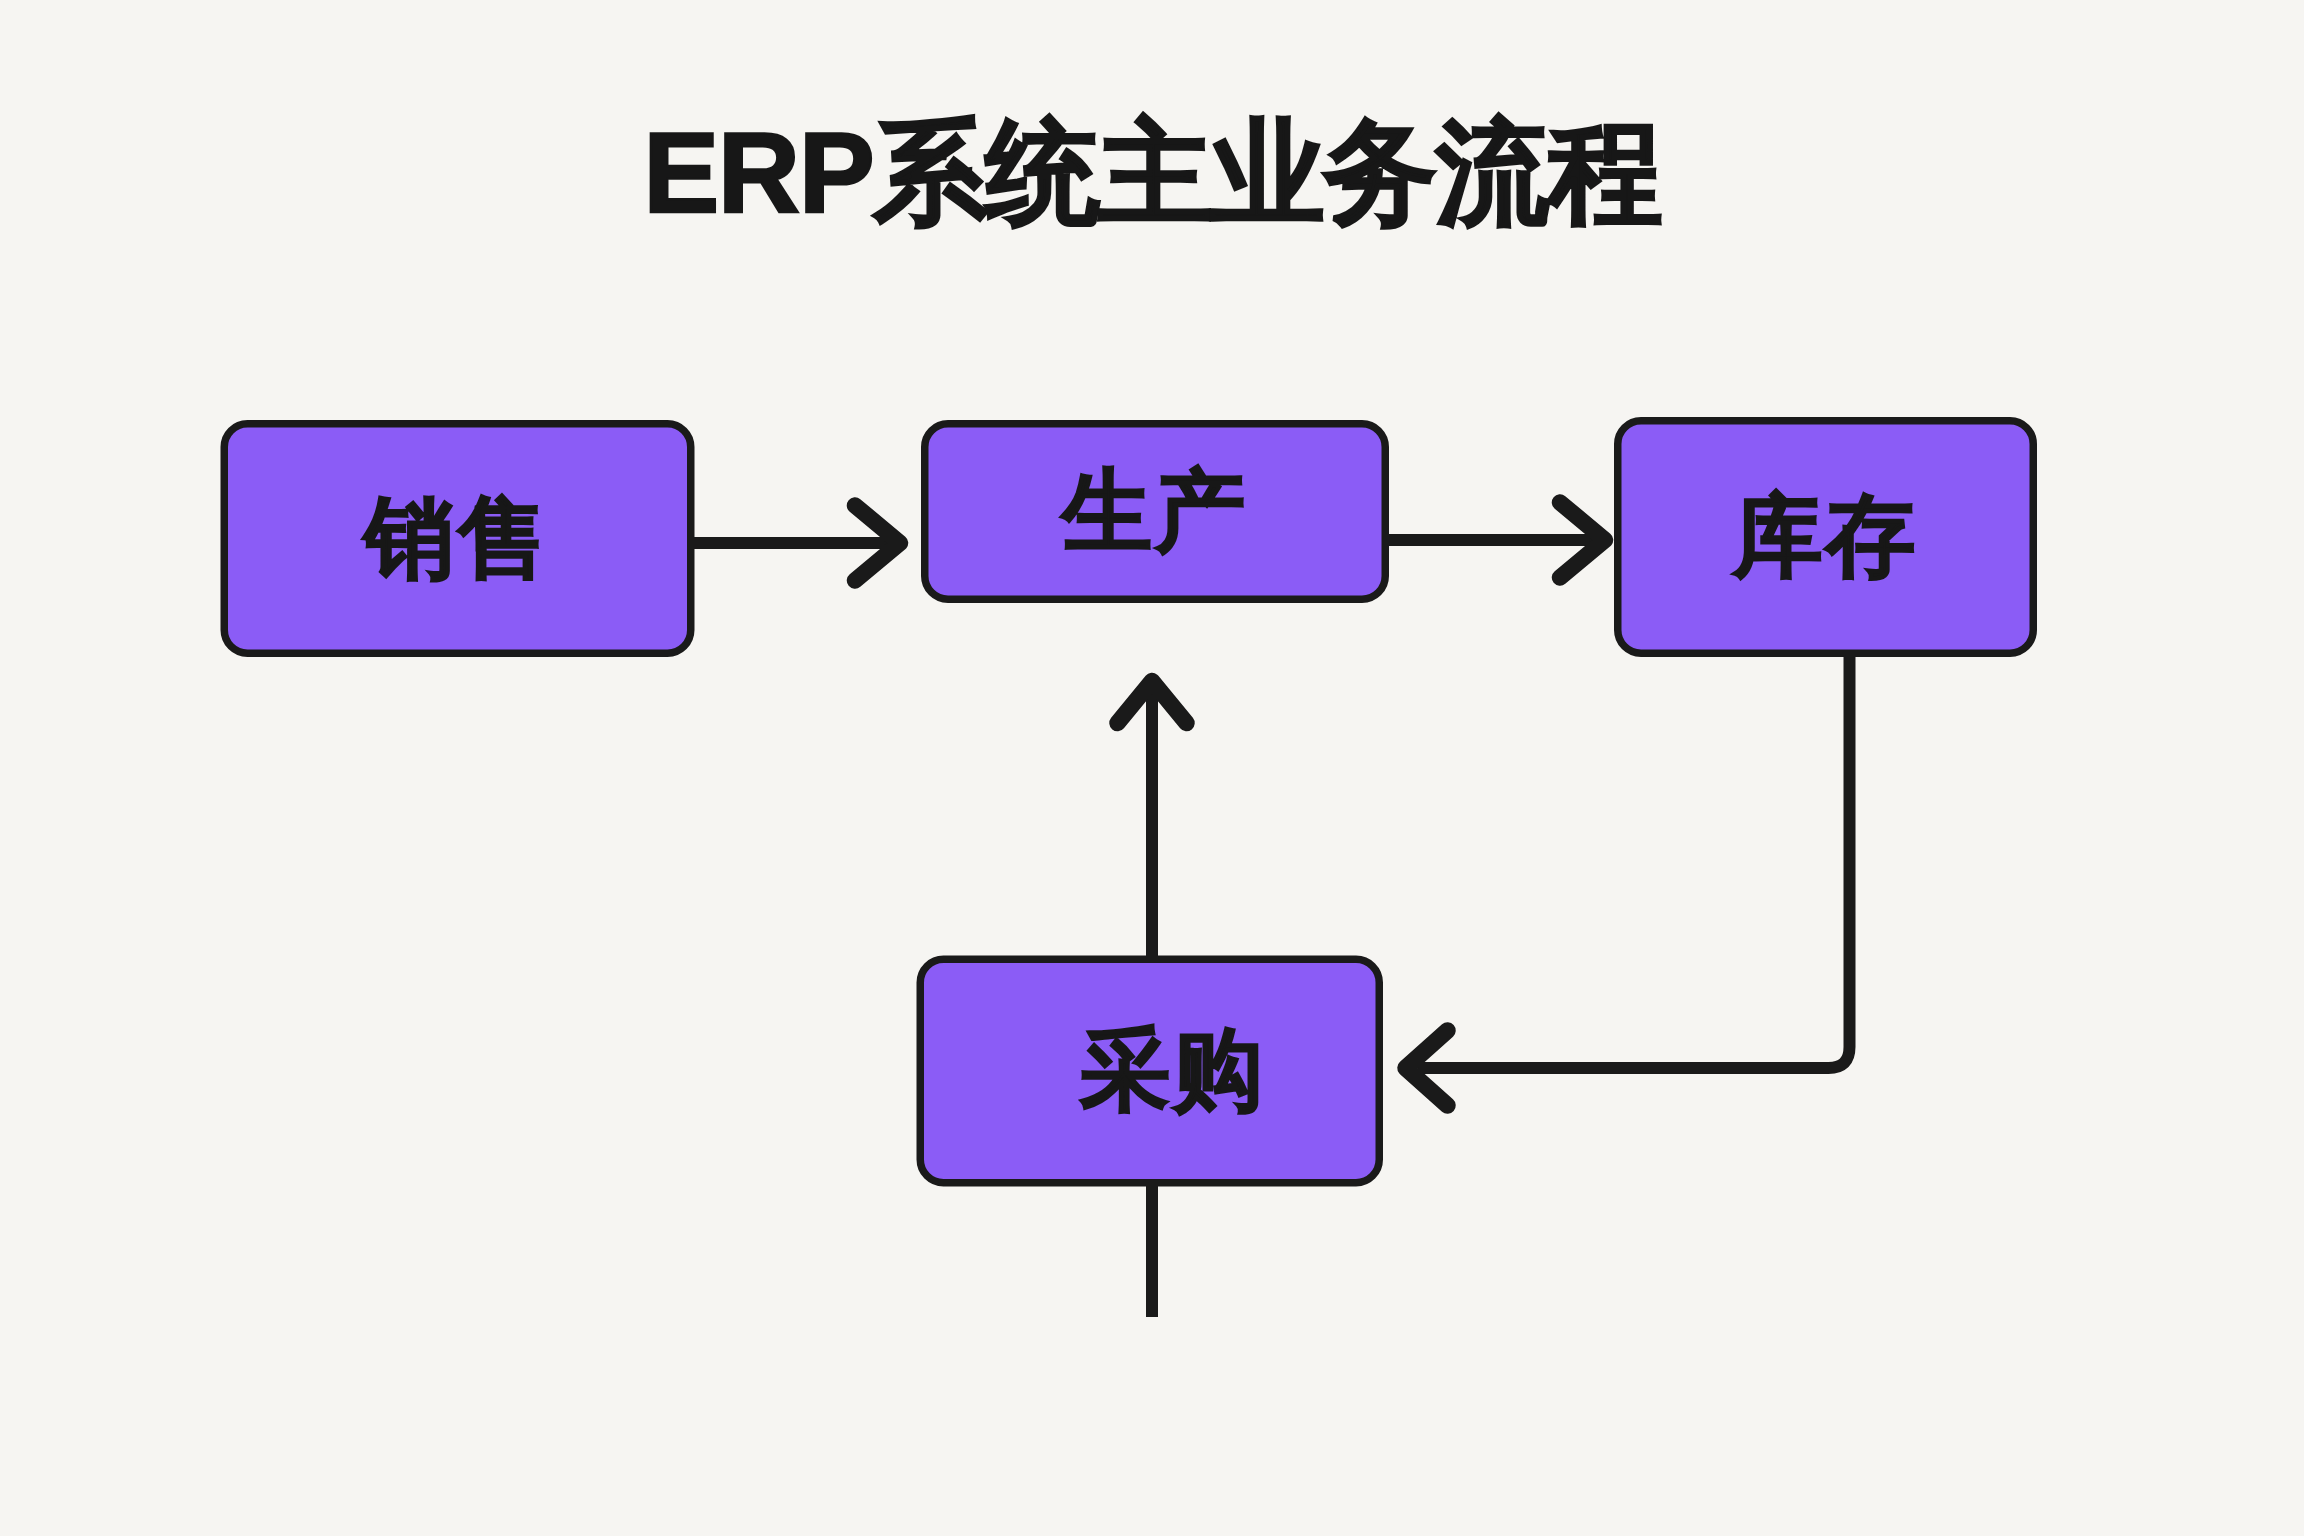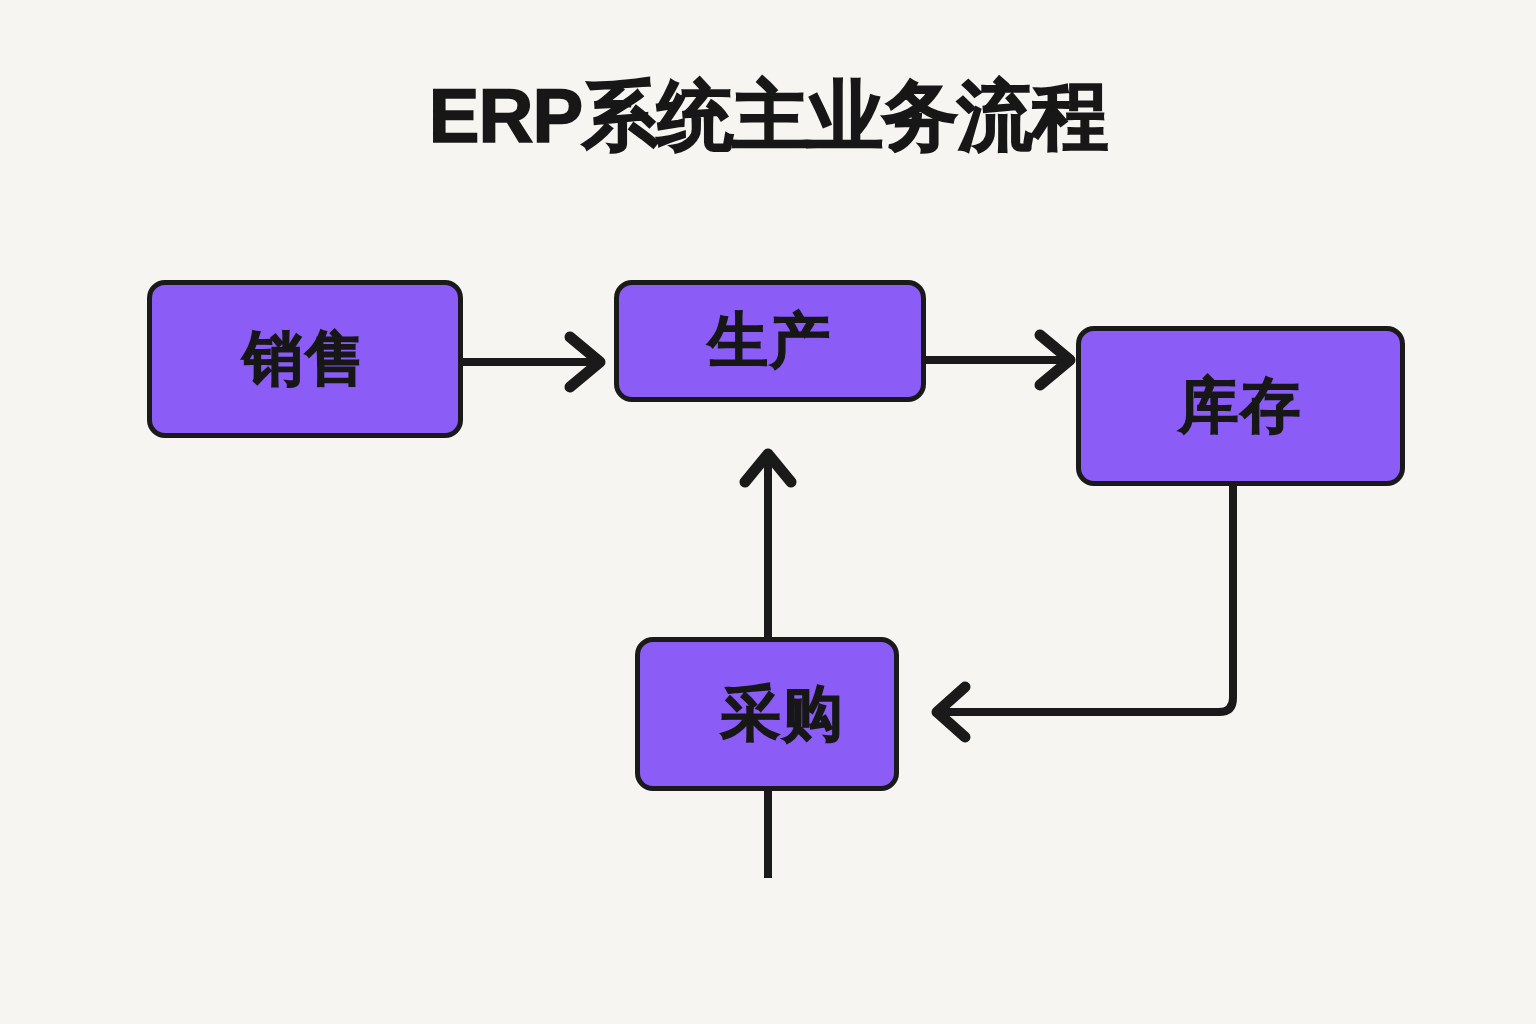--- a/index.html
+++ b/index.html
@@ -56,22 +56,22 @@
     font-size: 60px;
     font-weight: 900;
     color: #171717;
     -webkit-text-stroke: 1.2px #171717;
     letter-spacing: 2px;
     white-space: nowrap;
     user-select: none;
   }
   #node-sales   { left: 147px; top: 280px; width: 316px; height: 158px; }
   #node-prod    { left: 614px; top: 280px; width: 312px; height: 122px; }
-  #node-stock   { left: 1076px; top: 278px; width: 329px; height: 160px; margin-top: 48px; }
-  #node-purch   { left: 635px; top: 637px; width: 264px; height: 154px; padding-left: 31px; }
+  #node-stock   { left: 1076px; top: 278px; width: 282px; height: 160px; }
+  #node-purch   { left: 611px; top: 637px; width: 311px; height: 154px; padding-left: 31px; }
 </style>
 </head>
 <body>
 
 <div id="canvas">
 
   <div class="diagram-title">ERP系统主业务流程</div>
 
   <svg id="diagram-svg" viewBox="0 0 1536 1024" xmlns="http://www.w3.org/2000/svg">
 

